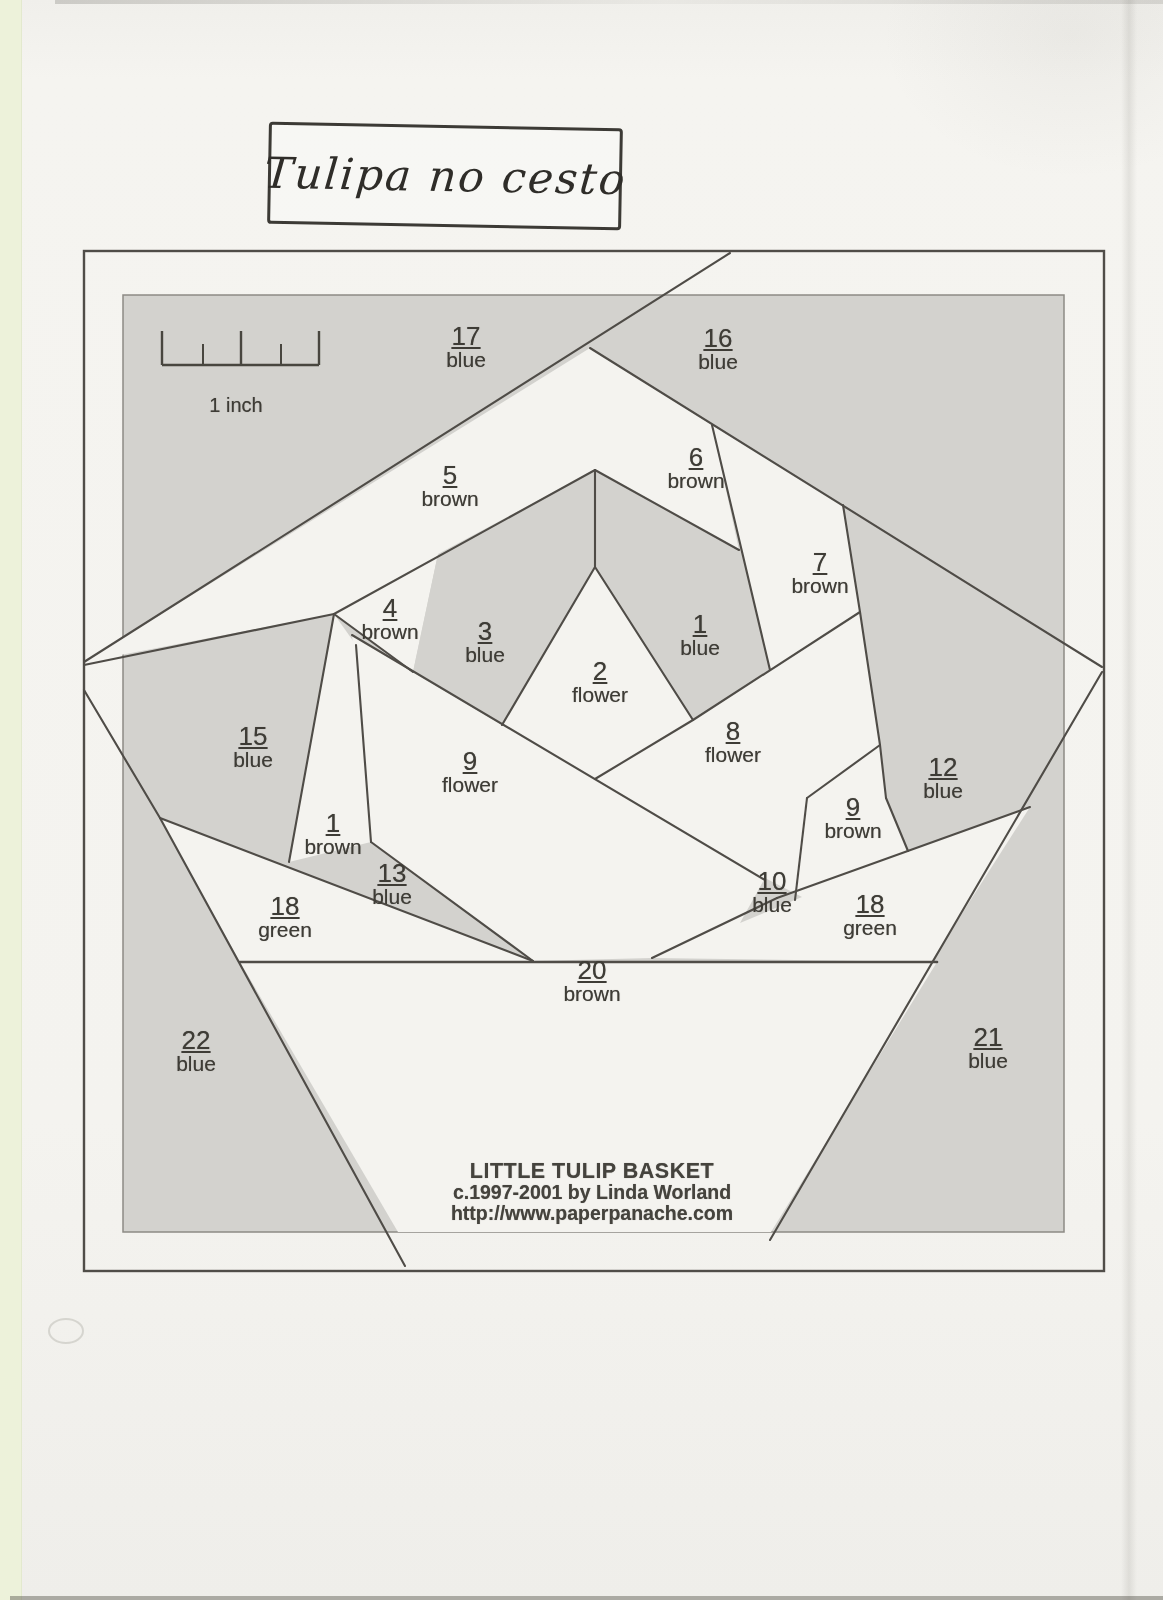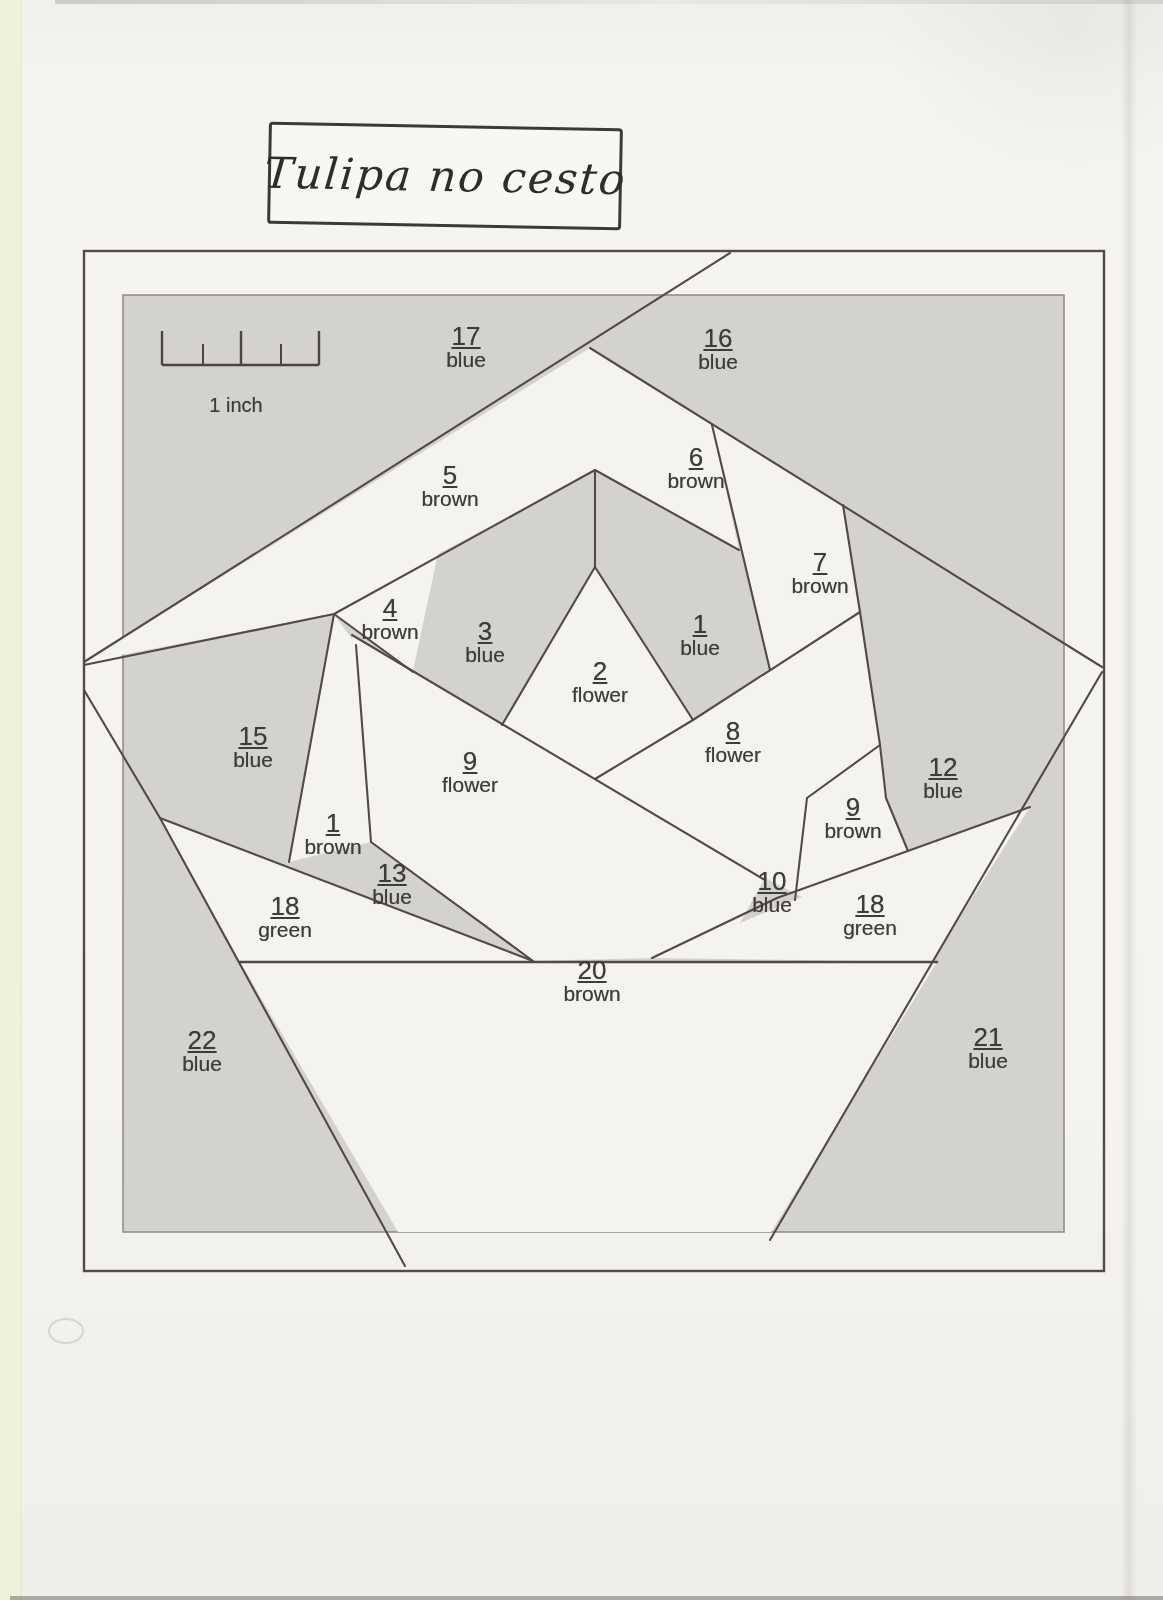--- a/index.html
+++ b/index.html
@@ -204,21 +204,26 @@
       <span class="pcolor">green</span>
     </div>
   <div class="plabel" style="left:592px;top:958px">
       <span class="pnum">20</span>
       <span class="pcolor">brown</span>
     </div>
   <div class="plabel" style="left:988px;top:1025px">
       <span class="pnum">21</span>
       <span class="pcolor">blue</span>
     </div>
-  <div class="plabel" style="left:202px;top:1028px">
+  <div class="plabel" style="left:196px;top:1028px">
       <span class="pnum">22</span>
       <span class="pcolor">blue</span>
     </div>
 
+  <div class="credit">
+    <div class="credit-line1">LITTLE TULIP BASKET</div>
+    <div class="credit-line2">c.1997-2001 by Linda Worland</div>
+    <div class="credit-line3">http://www.paperpanache.com</div>
+  </div>
 
   <div class="scan-top-edge"></div>
   <div class="scan-bottom-edge"></div>
 </div>
 
 </body></html>

